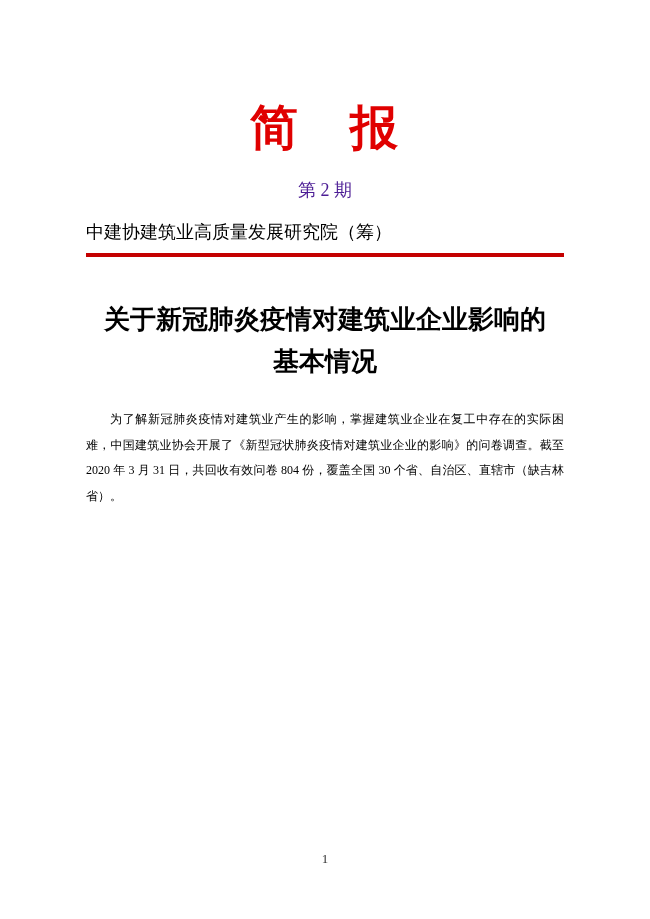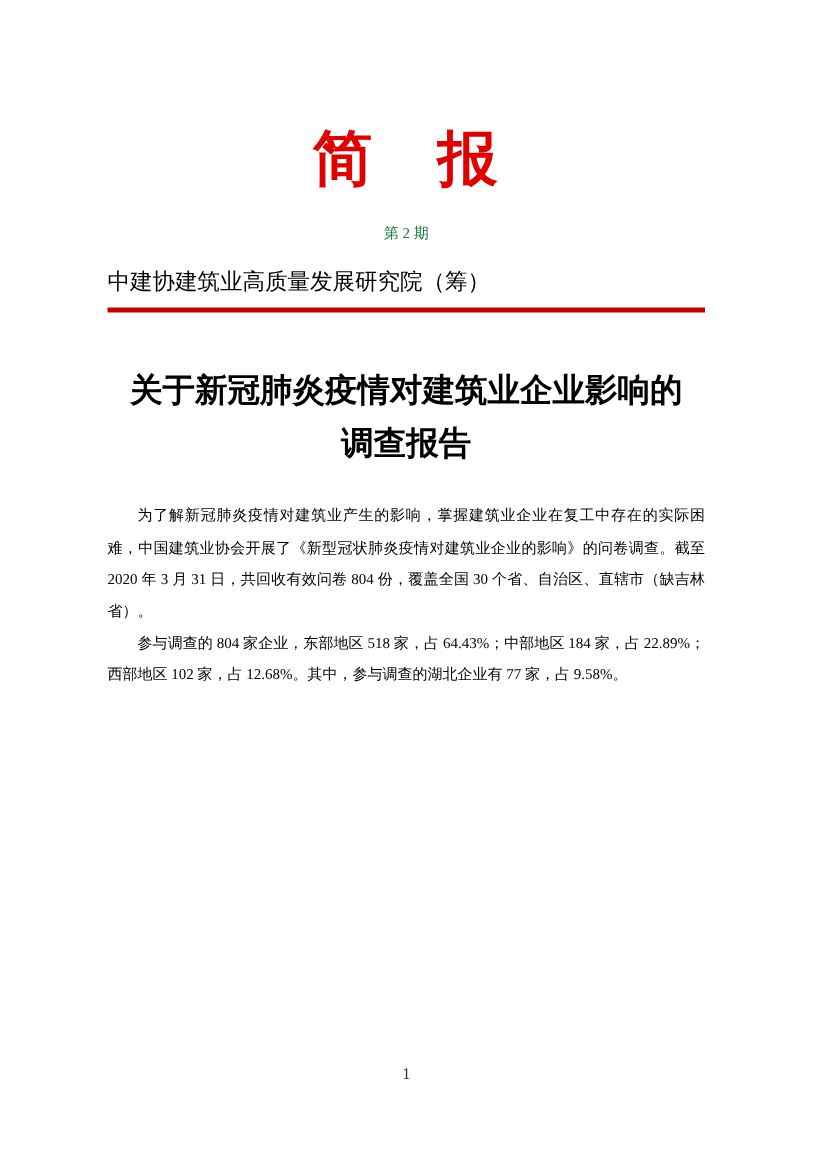--- a/index.html
+++ b/index.html
@@ -24,22 +24,22 @@
     text-align: center;
     font-size: 48px;
     font-weight: bold;
     color: var(--accent, #e00000);
     letter-spacing: 2px;
     line-height: 1;
   }
   .issue-label {
     margin-top: 26px;
     text-align: center;
-    font-size: 12px;
-    color: #15803d;
+    font-size: 18px;
+    color: #4c1d95;
   }
   .org-date-row {
     margin-top: 18px;
     display: flex;
     justify-content: space-between;
     align-items: flex-end;
     font-size: 18px;
     white-space: nowrap;
   }
   .red-rule {
@@ -93,23 +93,22 @@
   <div class="issue-label">第 2 期</div>
 
   <div class="org-date-row">
     <span>中建协建筑业高质量发展研究院（筹）</span>
   </div>
 
   <div class="red-rule"></div>
 
   <div class="doc-title">
     <div>关于新冠肺炎疫情对建筑业企业影响的</div>
-    <div>调查报告</div>
+    <div>基本情况</div>
   </div>
 
   <p class="body-para para-1">为了解新冠肺炎疫情对建筑业产生的影响，掌握建筑业企业在复工中存在的实际困难，中国建筑业协会开展了《新型冠状肺炎疫情对建筑业企业的影响》的问卷调查。截至 2020 年 3 月 31 日，共回收有效问卷 804 份，覆盖全国 30 个省、自治区、直辖市（缺吉林省）。</p>
 
 
-  <p class="body-para">参与调查的 804 家企业，东部地区 518 家，占 64.43%；中部地区 184 家，占 22.89%；西部地区 102 家，占 12.68%。其中，参与调查的湖北企业有 77 家，占 9.58%。</p>
 
   <div class="page-number">1</div>
 
 </div>
 
 </body></html>

